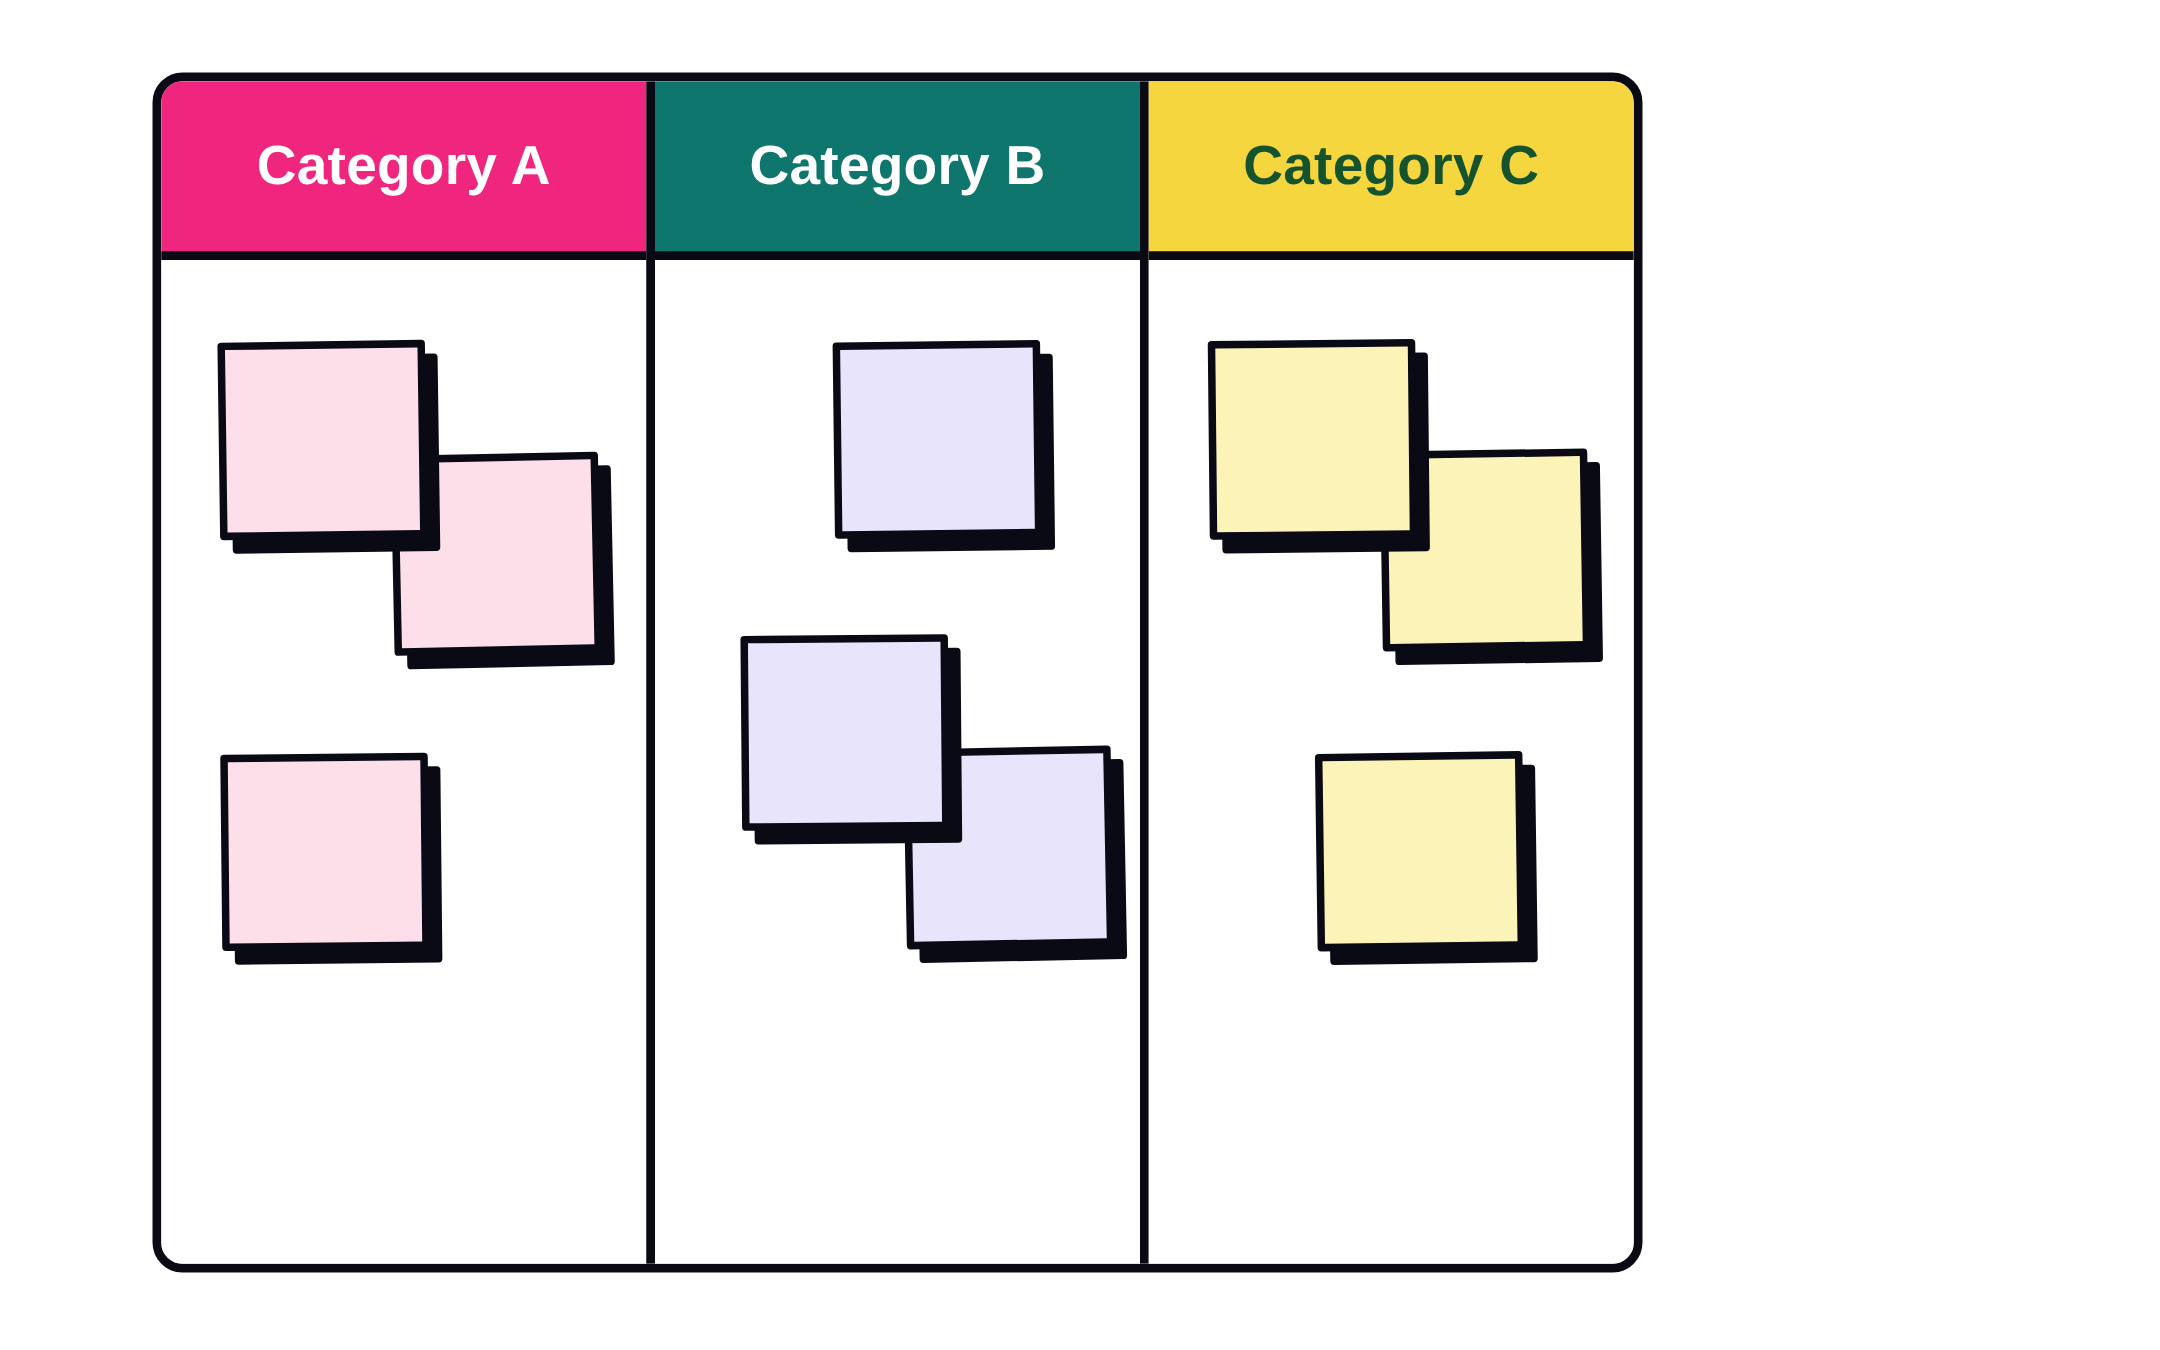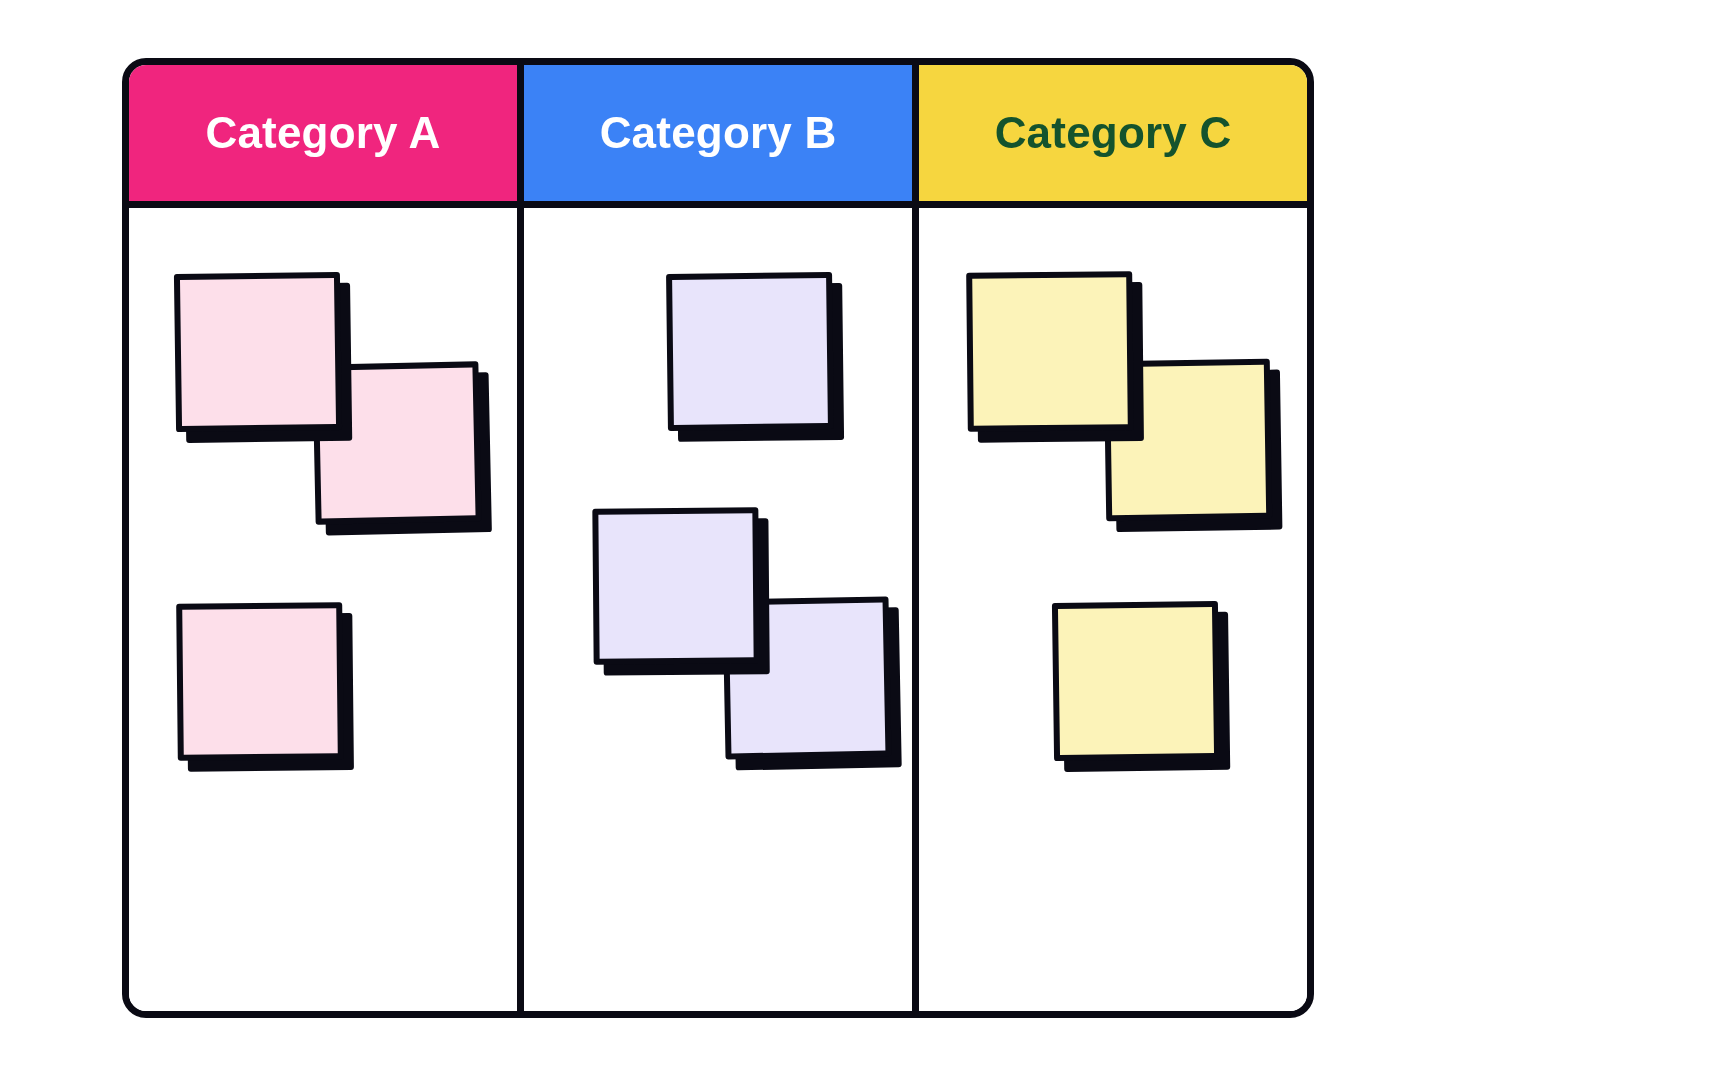--- a/index.html
+++ b/index.html
@@ -95,21 +95,21 @@
         <span class="col-header-title">Category A</span>
       </div>
       <div class="col-body" id="body-a">
           <div class="card" style="left: 46px; top: 65px; width: 166px; height: 158px; background: rgb(253, 223, 234); border-color: rgb(10, 10, 20); z-index: 3; transform: rotate(-0.8deg);"></div>
           <div class="card" style="left: 185px; top: 155px; width: 166px; height: 160px; background: rgb(253, 223, 234); border-color: rgb(10, 10, 20); z-index: 2; transform: rotate(-1.2deg);"></div>
           <div class="card" style="left: 48px; top: 395px; width: 166px; height: 157px; background: rgb(253, 223, 234); border-color: rgb(10, 10, 20); z-index: 1; transform: rotate(-0.6deg);"></div>
         </div>
     </div>
 
     <div class="column">
-      <div class="col-header" id="hdr-b" style="background: #3b82f6; color: rgb(255, 255, 255);">
+      <div class="col-header" id="hdr-b" style="background: #0f766e; color: rgb(255, 255, 255);">
         <span class="col-header-title">Category B</span>
       </div>
       <div class="col-body" id="body-b">
           <div class="card" style="left: 143px; top: 65px; width: 166px; height: 157px; background: rgb(232, 228, 251); border-color: rgb(10, 10, 20); z-index: 3; transform: rotate(-0.7deg);"></div>
           <div class="card" style="left: 69px; top: 300px; width: 166px; height: 156px; background: rgb(232, 228, 251); border-color: rgb(10, 10, 20); z-index: 2; transform: rotate(-0.5deg);"></div>
           <div class="card" style="left: 200px; top: 390px; width: 166px; height: 160px; background: rgb(232, 228, 251); border-color: rgb(10, 10, 20); z-index: 1; transform: rotate(-1.1deg);"></div>
         </div>
     </div>
 
     <div class="column">

